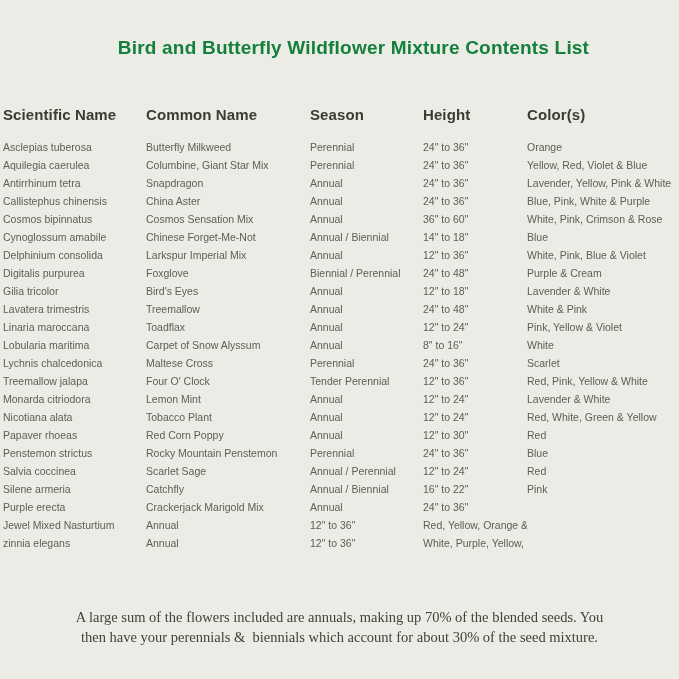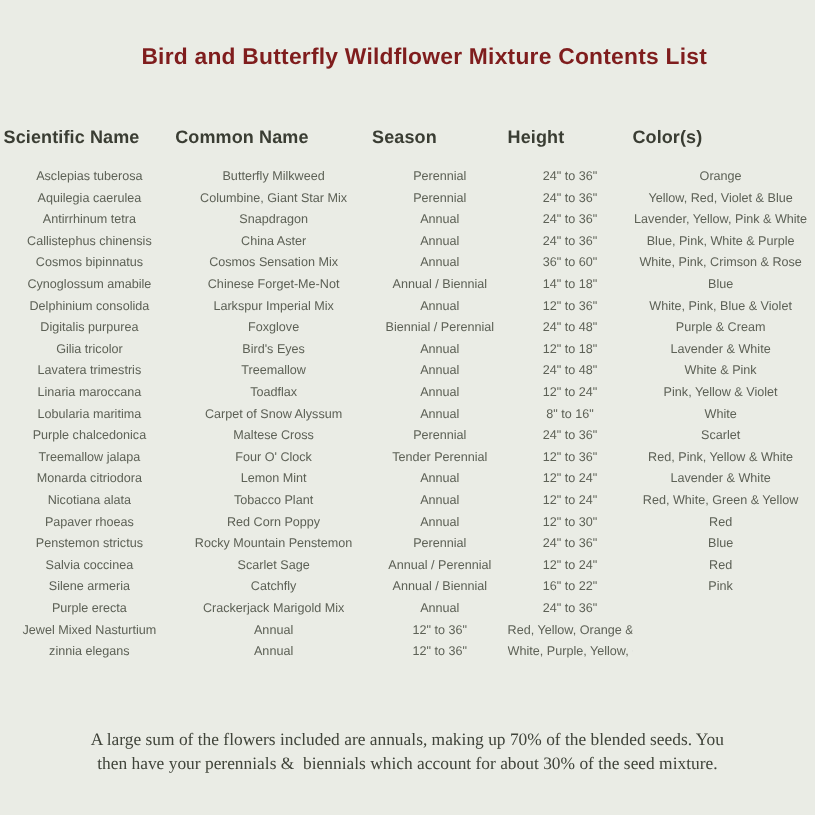--- a/index.html
+++ b/index.html
@@ -18,42 +18,41 @@
     height: 679px;
     position: relative;
   }
   .title {
     margin: 0;
     padding-top: 35px;
     text-align: center;
     font-size: 19px;
     line-height: 26px;
     font-weight: 700;
-    color: #7f1d1d;
+    color: #15803d;
     letter-spacing: 0.2px;
     padding-left: 28px;
   }
   .table {
     margin-top: 45px;
   }
   .header-row, .row {
     display: grid;
     grid-template-columns: 143px 164px 113px 104px 147px;
     padding-left: 3px;
   }
   .header-row {
     font-size: 15px;
     line-height: 18px;
     font-weight: 700;
     color: #3a3d33;
     letter-spacing: 0.1px;
   }
   .rows {
     margin-top: 14px;
-    text-align: center;
   }
   .row {
     height: 18px;
     line-height: 18px;
     font-size: 10.5px;
     color: #5d6156;
   }
   .cell {
     white-space: nowrap;
     overflow: hidden;
@@ -166,21 +165,21 @@
           <div class="cell">Pink, Yellow &amp; Violet</div>
         </div>
         <div class="row">
           <div class="cell">Lobularia maritima</div>
           <div class="cell">Carpet of Snow Alyssum</div>
           <div class="cell">Annual</div>
           <div class="cell">8" to 16"</div>
           <div class="cell">White</div>
         </div>
         <div class="row">
-          <div class="cell">Purple chalcedonica</div>
+          <div class="cell">Lychnis chalcedonica</div>
           <div class="cell">Maltese Cross</div>
           <div class="cell">Perennial</div>
           <div class="cell">24" to 36"</div>
           <div class="cell">Scarlet</div>
         </div>
         <div class="row">
           <div class="cell">Treemallow jalapa</div>
           <div class="cell">Four O' Clock</div>
           <div class="cell">Tender Perennial</div>
           <div class="cell">12" to 36"</div>

